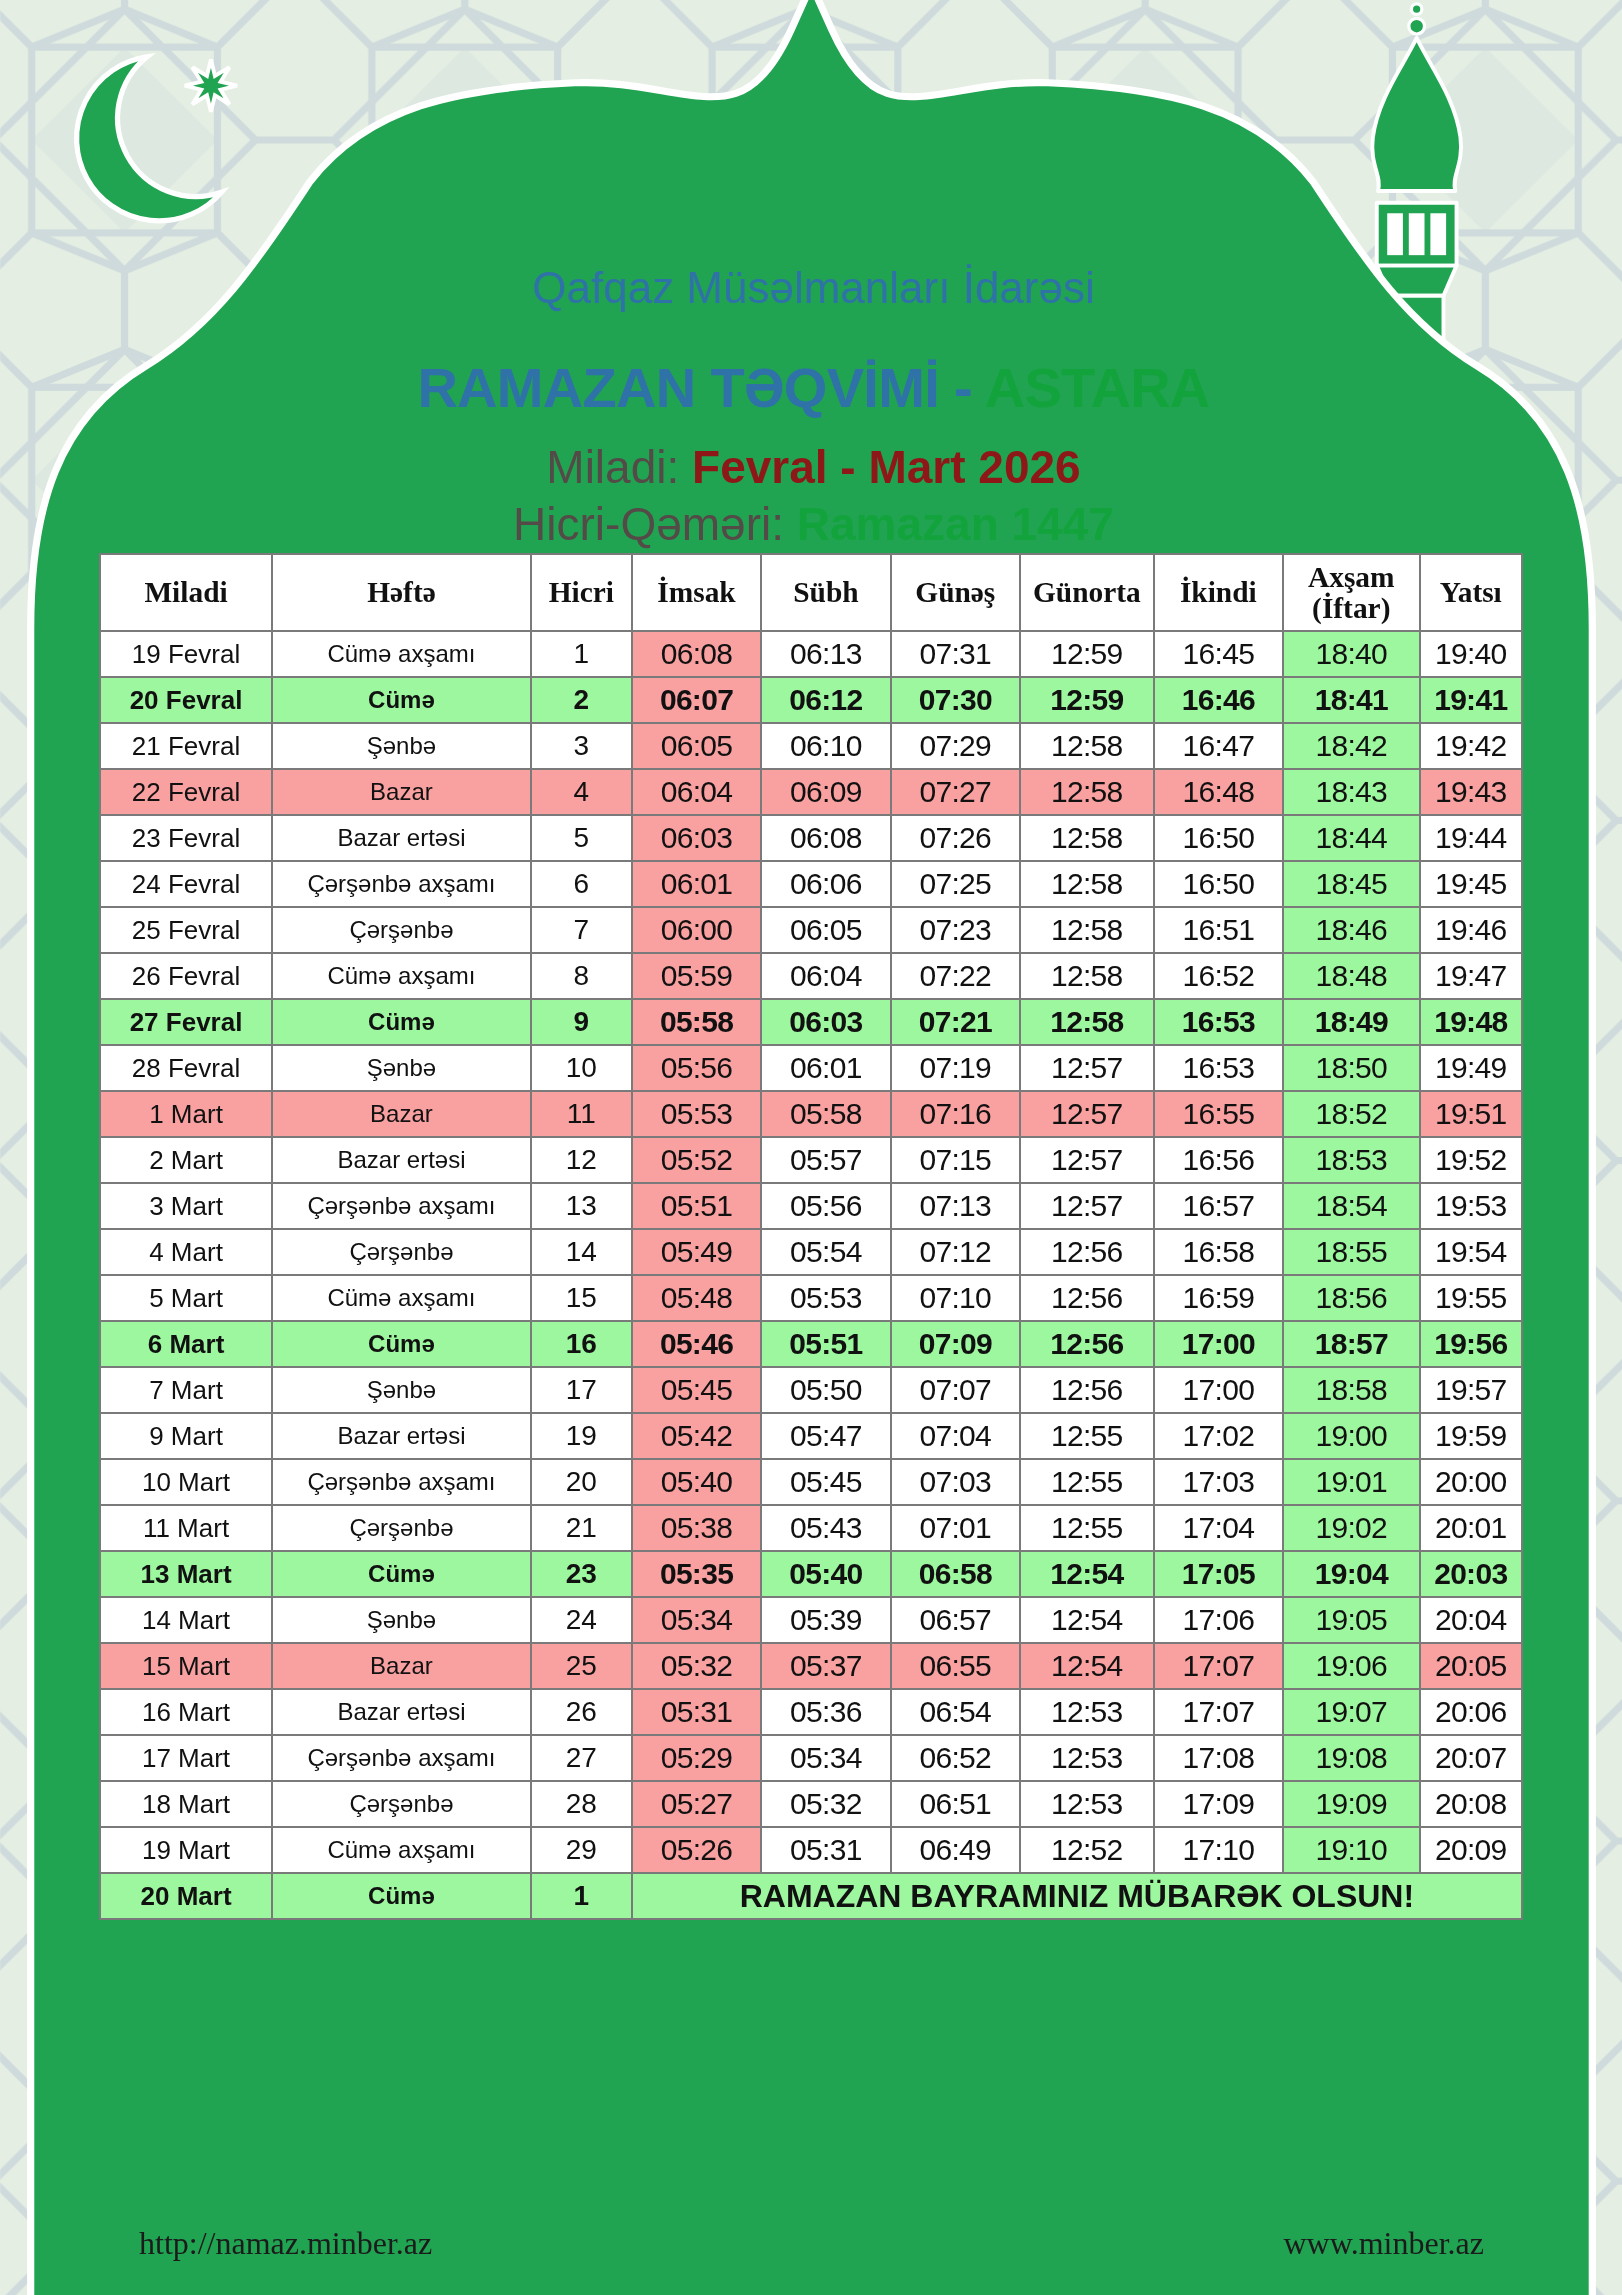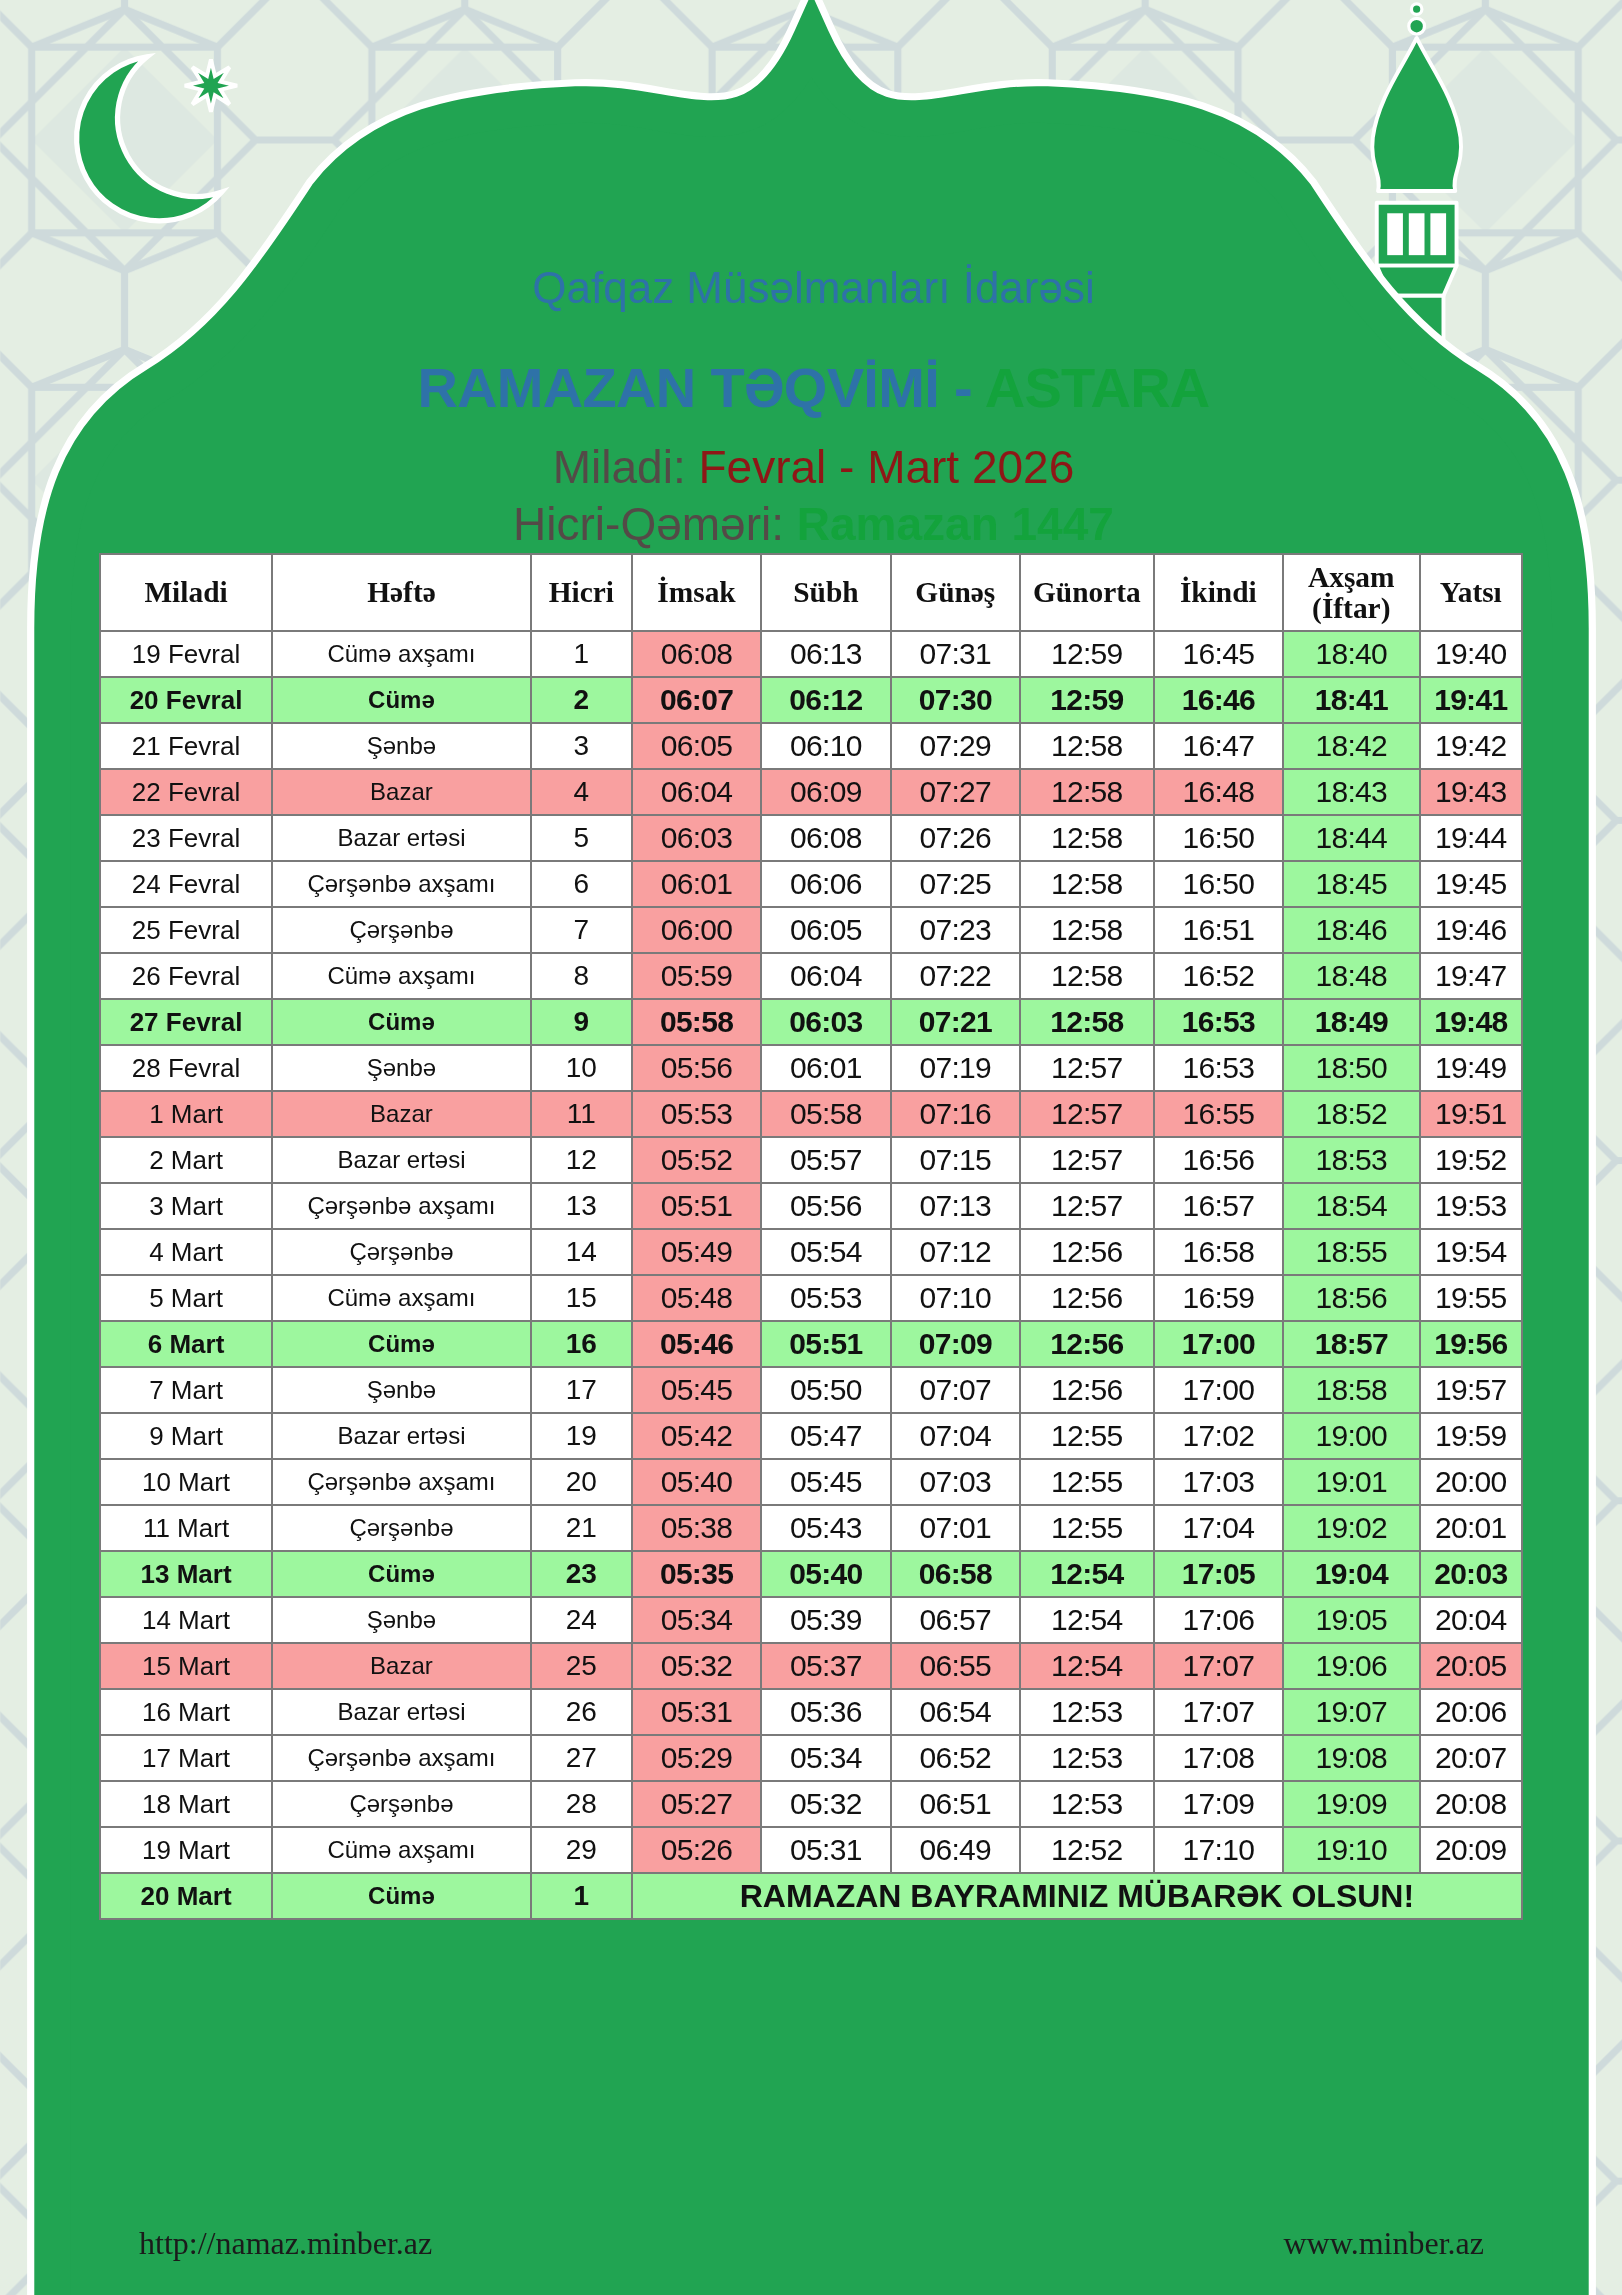--- a/index.html
+++ b/index.html
@@ -21,21 +21,21 @@
   }
   #decor { position:absolute; left:0; top:0; z-index:0; }
   .gfill { fill:var(--band-green); }
 
   .titles { position:absolute; left:0; top:0; width:1623px; z-index:2; text-align:center; }
   .titles div { position:absolute; width:100%; left:2px; }
   .t1 { top:263px; font-size:44px; color:var(--blue); }
   .t2 { top:355px; font-size:56px; font-weight:bold; color:var(--blue); letter-spacing:-0.7px; }
   .t2 .city { color:var(--city-green); }
   .t3 { top:440px; font-size:46px; color:var(--label-gray); }
-  .t3 .val { color:var(--dark-red); font-weight:normal; }
+  .t3 .val { color:var(--dark-red); font-weight:bold; }
   .t4 { top:497px; font-size:46px; color:var(--label-gray); }
   .t4 .val { color:var(--city-green); font-weight:bold; }
 
   table#prayer-table {
     position:absolute; left:99px; top:553px; width:1424px; z-index:2;
     border-collapse:collapse; table-layout:fixed;
     background:#fff;
   }
   #prayer-table th, #prayer-table td {
     border:2.6px solid var(--border-gray);

